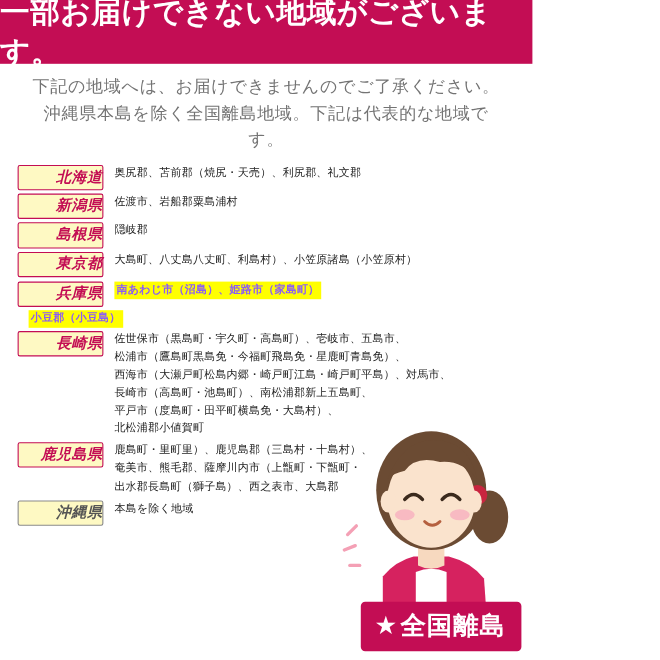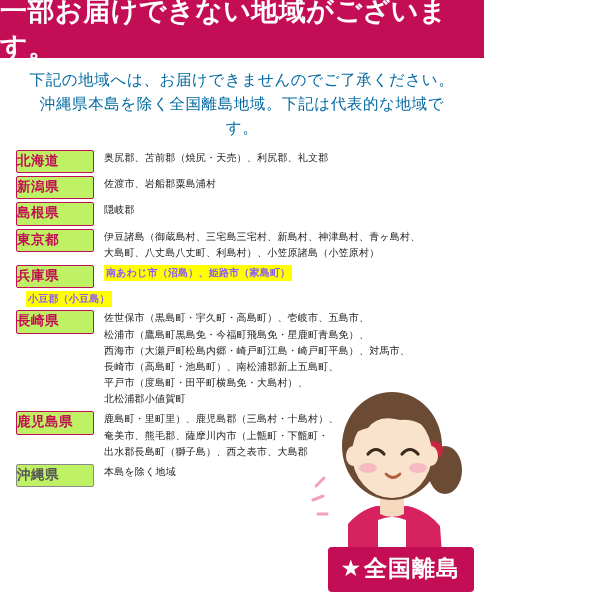--- a/index.html
+++ b/index.html
@@ -32,46 +32,47 @@
     font-weight: bold;
     letter-spacing: 0.5px;
   }
   
   .lead {
     padding: 10px 26px 4px 26px;
     text-align: center;
   }
   .lead-line {
     font-size: 15.5px;
-    color: #0369a1;
+    color: #737373;
     line-height: 1.55;
     letter-spacing: 0.6px;
   }
   
   .rows {
     padding: 6px 16px 0 16px;
   }
   .row {
     display: flex;
     align-items: flex-start;
     margin-bottom: 3px;
   }
   .pref {
     flex: 0 0 78px;
     box-sizing: border-box;
     border: 1px solid #c30d54;
     color: #c30d54;
     font-size: 13.5px;
     font-weight: bold;
-    text-align: left;
+    text-align: right;
     padding: 2px 0 3px 0;
     border-radius: 2px;
     line-height: 1.2;
     letter-spacing: 0.5px;
-    background: #bef264;
+    background: #fef9c3;
+    font-style: italic;
   }
   .pref.gray {
     border-color: #8a8a8a;
     color: #555555;
   }
   .areas {
     flex: 1 1 auto;
     padding-left: 10px;
     font-size: 10px;
     color: #222222;
@@ -155,21 +156,20 @@
     <div class="row">
       <div class="pref">島根県</div>
       <div class="areas">
         <span class="ln">隠岐郡</span>
       </div>
     </div>
 
     <div class="row row-tokyo tall">
       <div class="pref">東京都</div>
       <div class="areas">
-        <span class="ln">伊豆諸島（御蔵島村、三宅島三宅村、新島村、神津島村、青ヶ島村、</span>
         <span class="ln">大島町、八丈島八丈町、利島村）、小笠原諸島（小笠原村）</span>
       </div>
     </div>
 
     <div class="row hl">
       <div class="pref">兵庫県</div>
       <div class="areas">
         <span class="ln">南あわじ市（沼島）、姫路市（家島町）</span>
       </div>
     </div>

